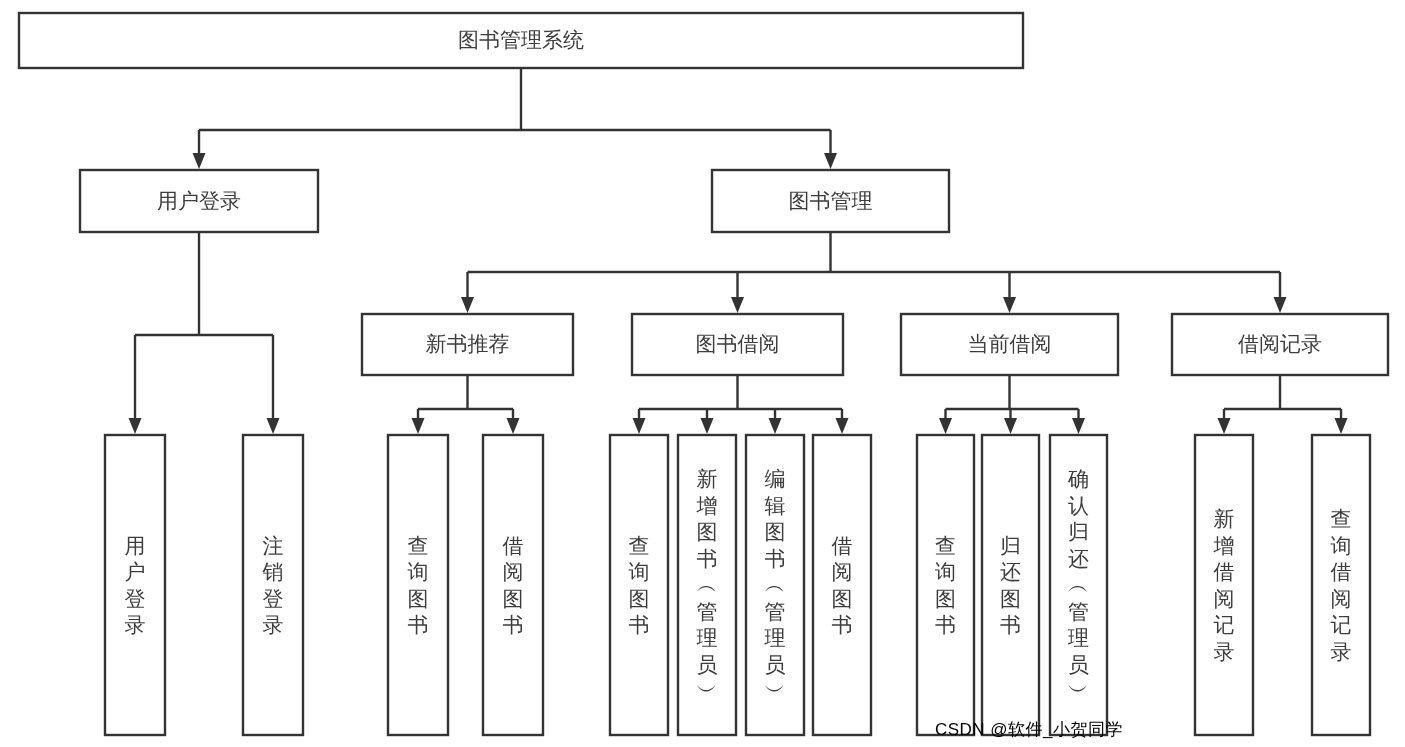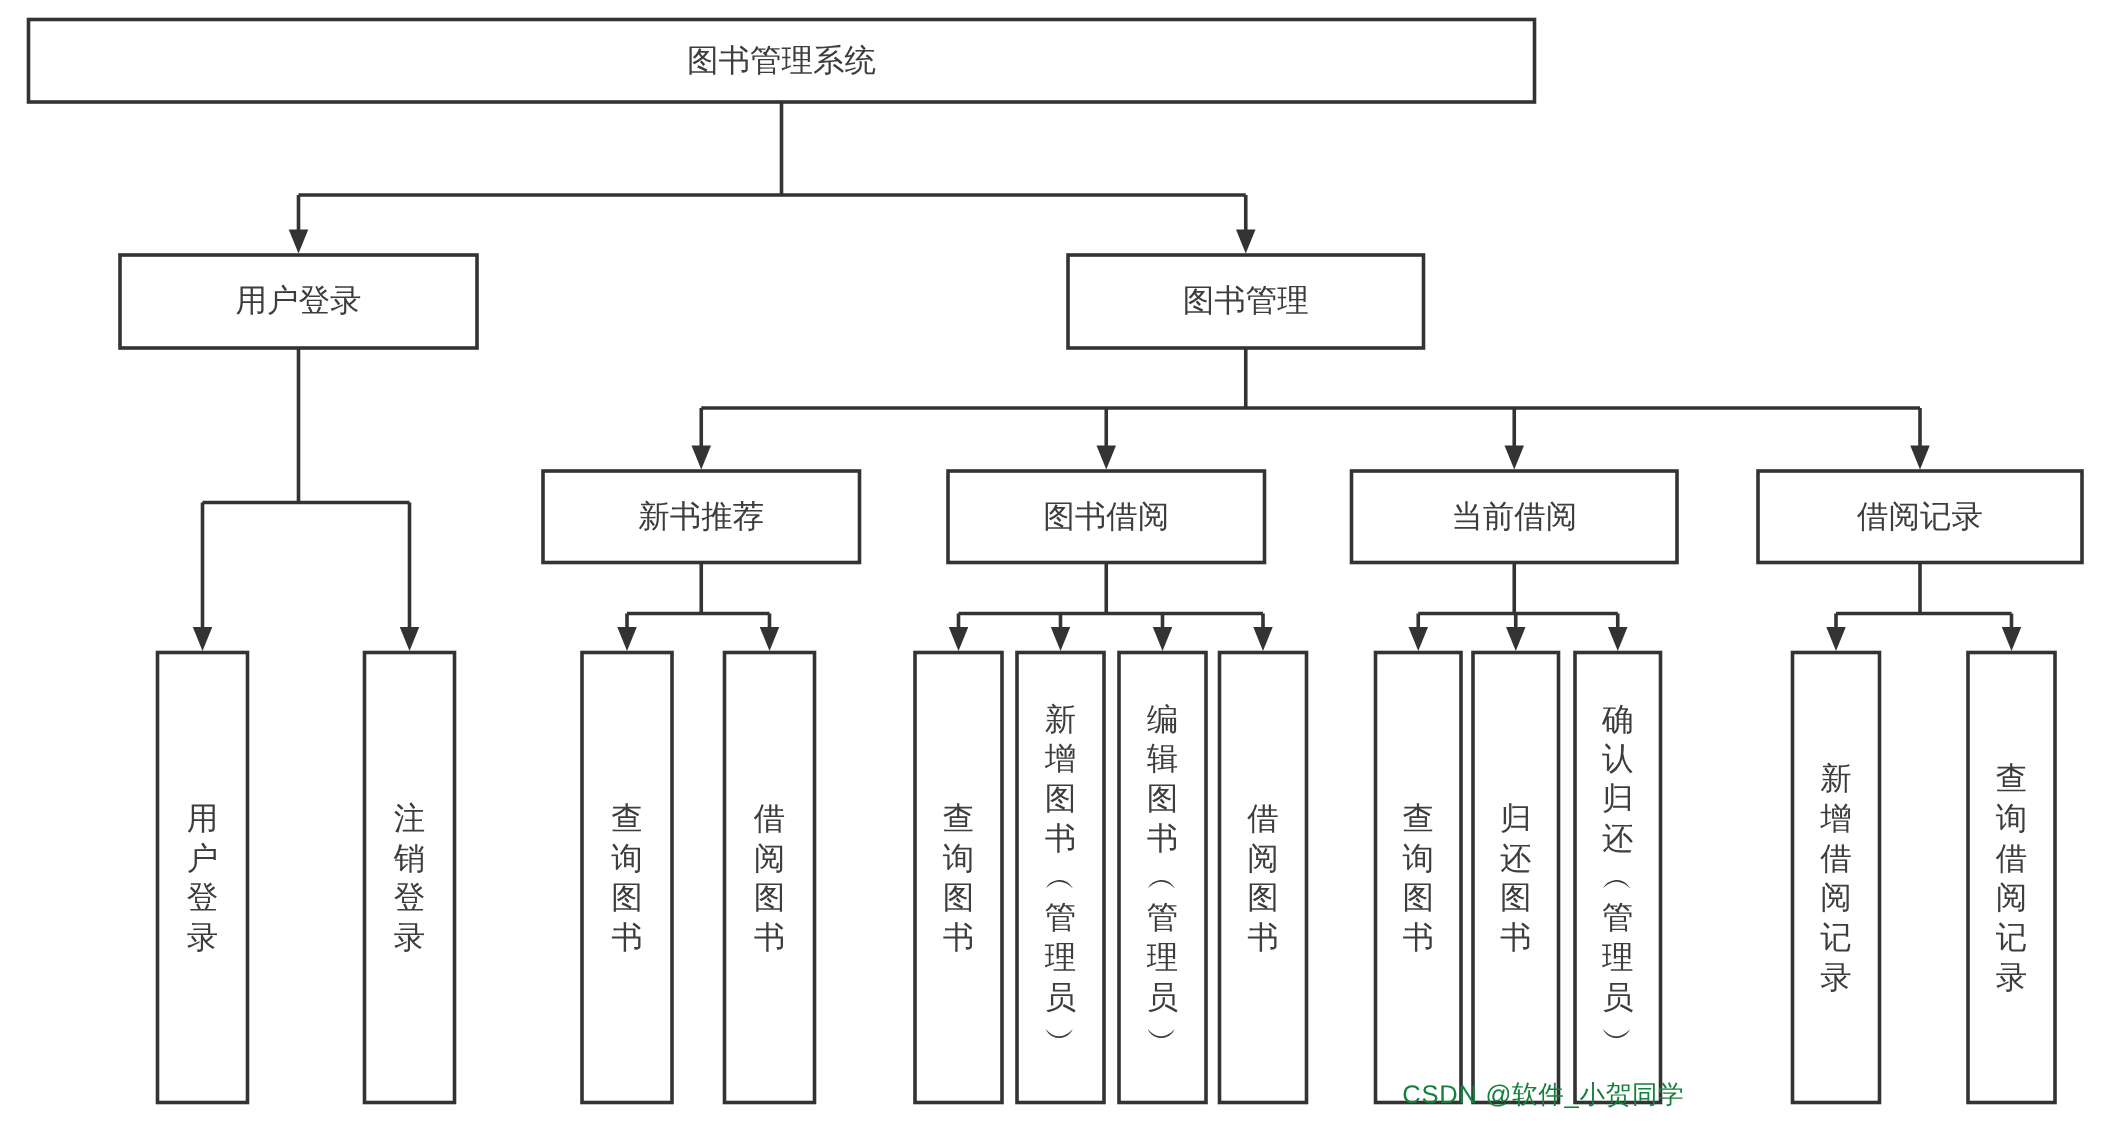--- a/index.html
+++ b/index.html
@@ -52,21 +52,21 @@
     font-family: "Liberation Sans", "DejaVu Sans", sans-serif;
     font-size: 21px;
     text-anchor: middle;
   }
   .watermark {
     position: absolute;
     right: 12px;
     bottom: 6px;
     font-family: "Liberation Sans", "DejaVu Sans", sans-serif;
     font-size: 17px;
-    color: #15803d;
+    color: #000000;
     letter-spacing: 0.5px;
     white-space: nowrap;
     pointer-events: none;
   }
 </style>
 </head>
 <body>
 
 <div id="diagram-root">
   <svg class="flow" viewBox="0 0 1405 747" xmlns="http://www.w3.org/2000/svg">

